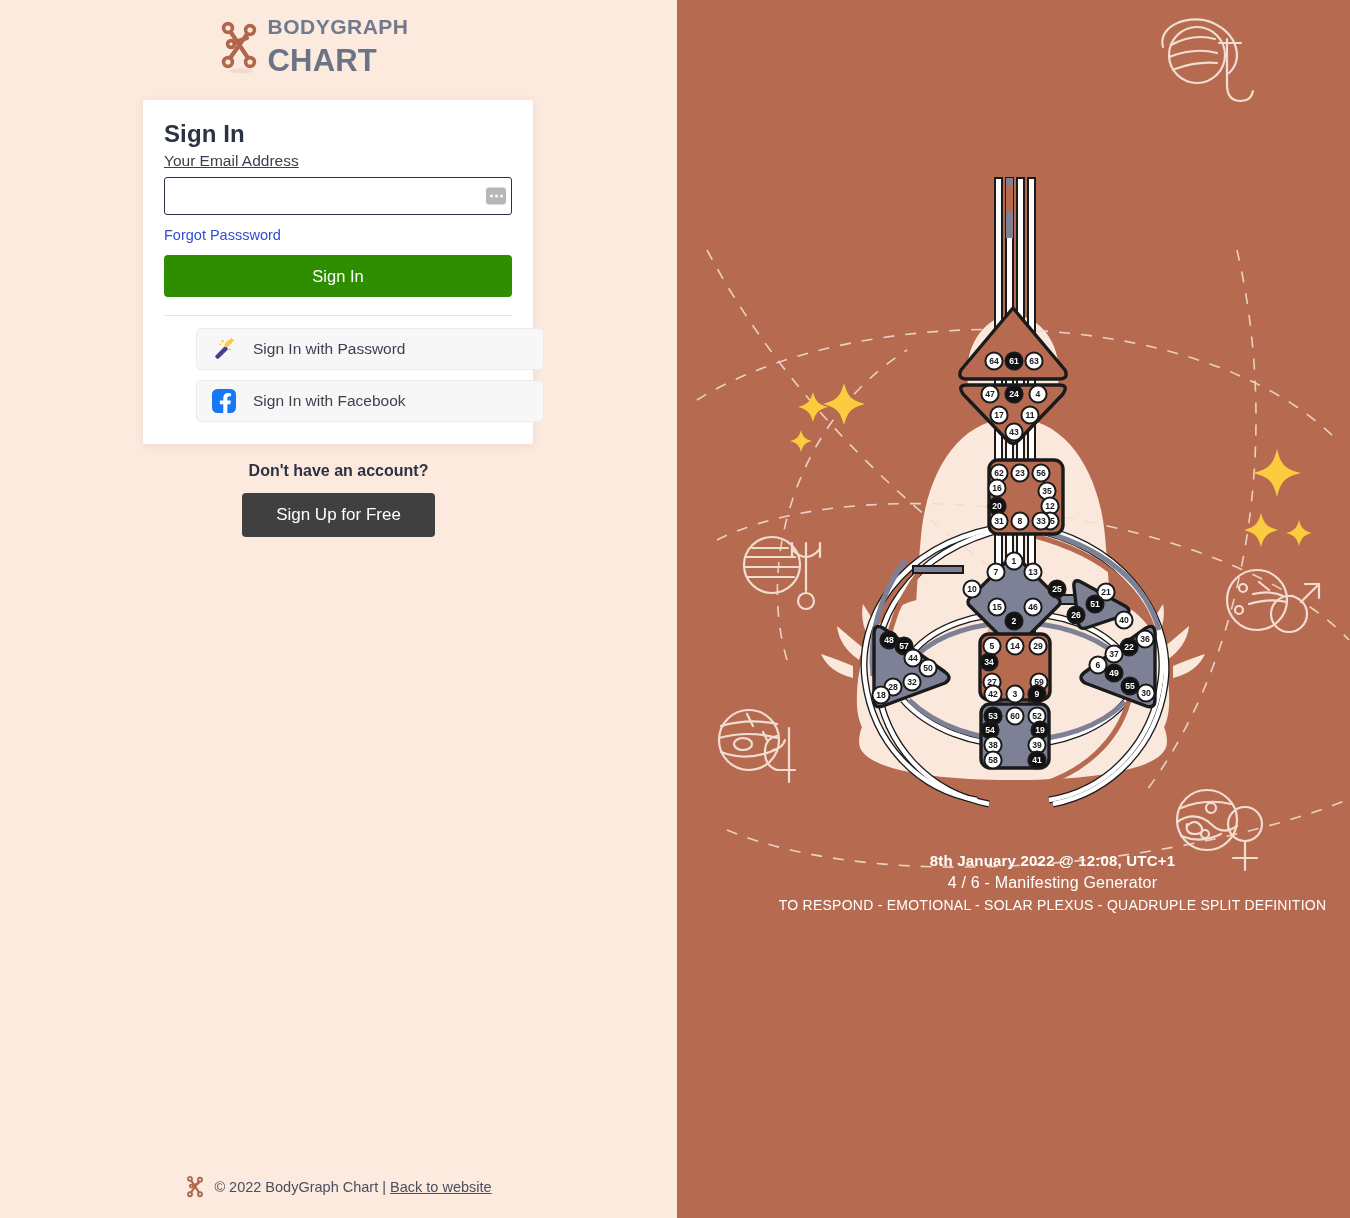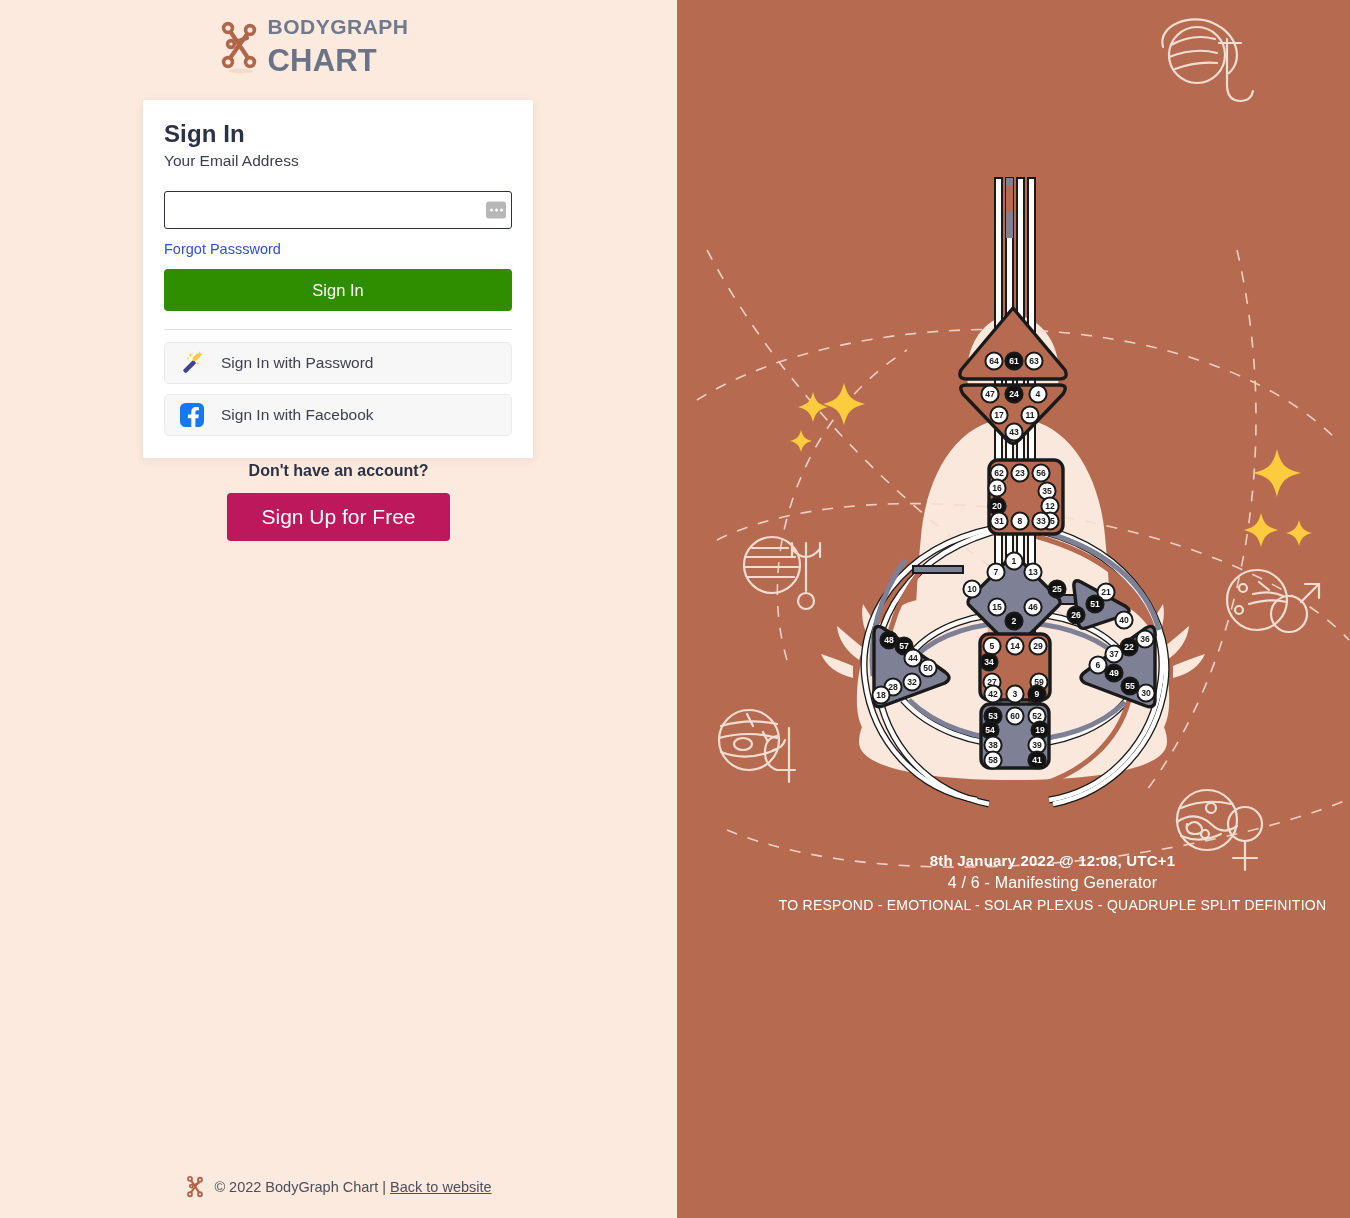--- a/index.html
+++ b/index.html
@@ -38,21 +38,21 @@
     width: 390px; background: #fff;
     border-radius: 2px;
     box-shadow: 0 2px 10px rgba(120,80,60,.10);
     padding: 20px 21px 22px 21px;
   }
   .card-title {
     font-size: 24px; font-weight: bold; color: #2b3245;
     margin-bottom: 4px; letter-spacing: .1px;
   }
   .field-label {
-    font-size: 15.5px; color: #3b3f4d; margin-bottom: 21px;
+    font-size: 15.5px; color: #3b3f4d; margin-bottom: 7px; text-decoration: underline;
   }
   .input-row { position: relative; }
   .email-input {
     width: 100%; height: 38px;
     border: 1.5px solid #2b3245; border-radius: 3px;
     padding: 4px 34px 4px 9px;
     font-size: 15px; font-family: "Liberation Sans", sans-serif;
     color: #222; background: #fff; outline: none;
   }
   .autofill-badge {
@@ -73,37 +73,37 @@
     display: block; width: 100%; height: 42px;
     background: #2f8d00; color: #fff; border: none; border-radius: 4px;
     font-size: 16.5px; font-family: "Liberation Sans", sans-serif;
     cursor: pointer;
   }
   .divider { height: 1px; background: #e3e3e3; margin: 18px 0 12px; }
   .social-btn {
     display: flex; align-items: center; gap: 16px;
     width: 100%; height: 42px;
     background: #f7f7f7; border: 1px solid #ebebeb; border-radius: 5px;
-    padding: 0 14px; margin-bottom: 10px; cursor: pointer;
+    padding: 0 14px; margin-bottom: 10px; cursor: pointer; margin-left: 32px;
   }
   .social-btn:last-child { margin-bottom: 0; }
   .social-btn .label { font-size: 15.5px; color: #3c4150; }
   .social-icon { width: 26px; height: 26px; flex: 0 0 26px; }
 
   .signup-block {
     position: absolute; left: 0; top: 462px; width: 677px;
     text-align: center;
   }
   .signup-question {
     font-size: 16px; font-weight: bold; color: #2b3245; margin-bottom: 13px;
   }
   .signup-btn {
-    display: inline-block; background: #be185d; color: #fff;
+    display: inline-block; background: #404040; color: #fff;
     border: none; border-radius: 4px;
-    padding: 12px 34px; font-size: 21px;
+    padding: 12px 34px; font-size: 17px;
     font-family: "Liberation Sans", sans-serif; cursor: pointer;
   }
 
   .footer {
     position: absolute; left: 0; bottom: 18px; width: 677px;
     display: flex; align-items: center; justify-content: center; gap: 9px;
   }
   .footer-logo { width: 20px; height: 26px; flex: 0 0 20px; }
   .footer-text { font-size: 14.5px; color: #4a4f5c; }
   .footer-text a { color: #4a4f5c; text-decoration: underline; cursor: pointer; }

